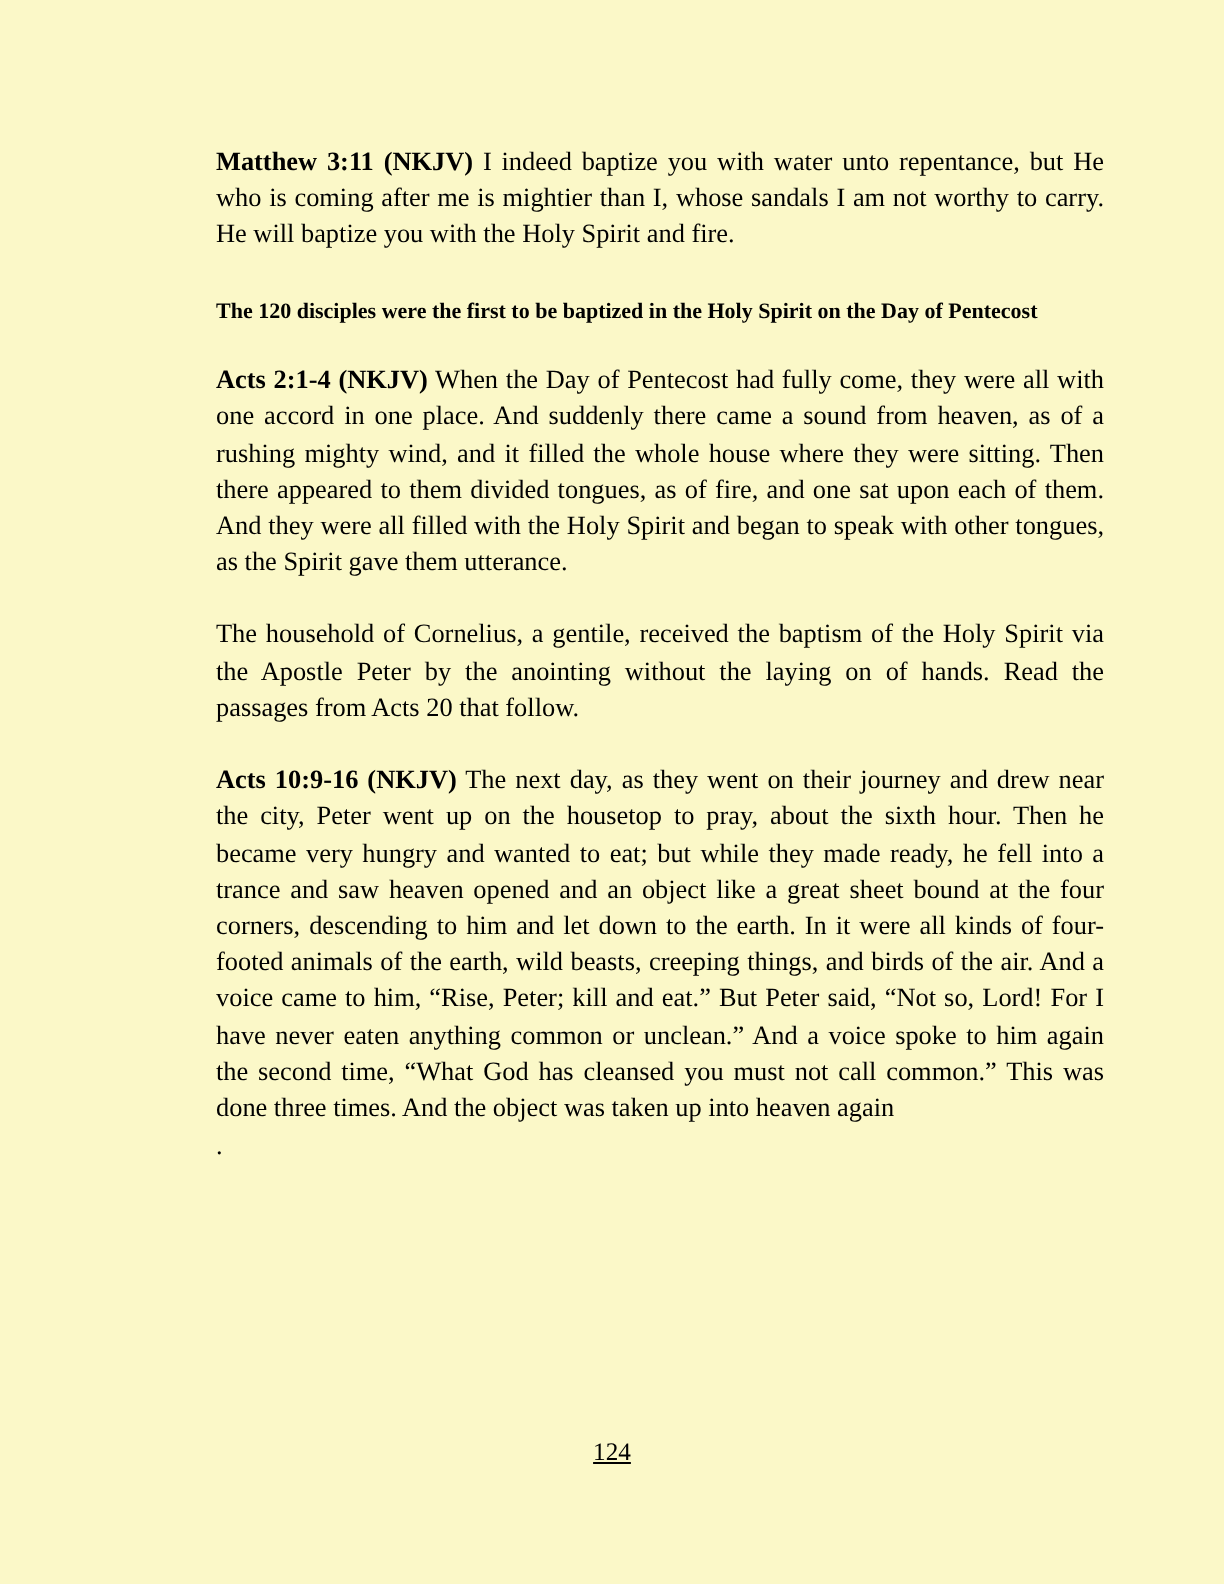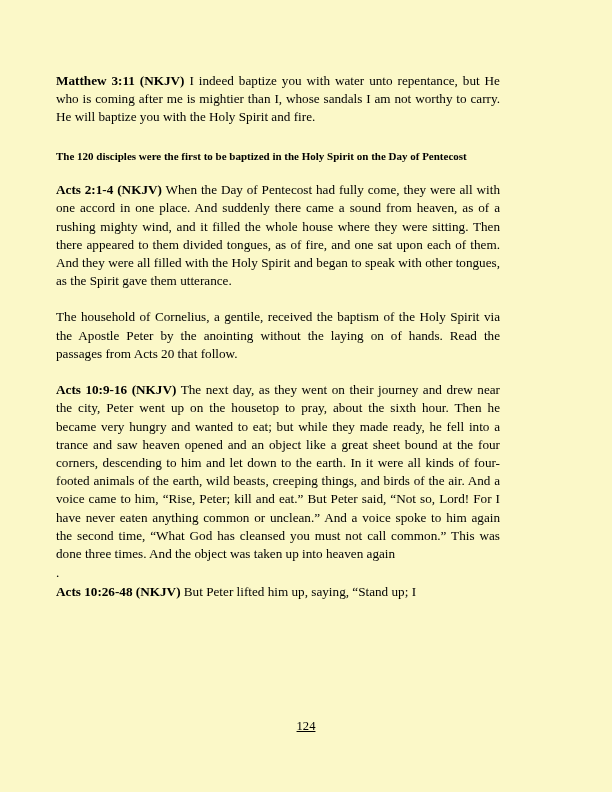--- a/index.html
+++ b/index.html
@@ -12,21 +12,21 @@
     background: #fbf8c8;
     font-family: "Liberation Serif", serif;
     color: #000;
     overflow: hidden;
   }
   .page {
     position: relative;
     width: 612px;
     height: 792px;
     box-sizing: border-box;
-    padding: 72px 84px 48px 56px;
+    padding: 72px 84px 48px 108px;
   }
   .content {
     width: 444px;
   }
   p.para {
     margin: 0 0 18px 0;
     font-size: 13.2px;
     line-height: 1.38;
     text-align: justify;
     text-justify: inter-word;
@@ -73,18 +73,17 @@
     <h2 class="heading">The 120 disciples were the first to be baptized in the Holy Spirit on the Day of Pentecost</h2>
 
     <p class="para"><span class="ref">Acts 2:1-4 (NKJV)</span><span> When the Day of Pentecost had fully come, they were all with one accord in one place. And suddenly there came a sound from heaven, as of a rushing mighty wind, and it filled the whole house where they were sitting. Then there appeared to them divided tongues, as of fire, and one sat upon each of them. And they were all filled with the Holy Spirit and began to speak with other tongues, as the Spirit gave them utterance.</span></p>
 
     <p class="para"><span class="ref"></span><span>The household of Cornelius, a gentile, received the baptism of the Holy Spirit via the Apostle Peter by the anointing without the laying on of hands. Read the passages from Acts 20 that follow.</span></p>
 
     <p class="para tight"><span class="ref">Acts 10:9-16 (NKJV)</span><span> The next day, as they went on their journey and drew near the city, Peter went up on the housetop to pray, about the sixth hour. Then he became very hungry and wanted to eat; but while they made ready, he fell into a trance and saw heaven opened and an object like a great sheet bound at the four corners, descending to him and let down to the earth. In it were all kinds of four-footed animals of the earth, wild beasts, creeping things, and birds of the air. And a voice came to him, “Rise, Peter; kill and eat.” But Peter said, “Not so, Lord! For I have never eaten anything common or unclean.” And a voice spoke to him again the second time, “What God has cleansed you must not call common.” This was done three times. And the object was taken up into heaven again</span></p>
 
     <p class="stray-dot">.</p>
 
-    <p class="para"><span class="ref">Acts 10:26-48 (NKJV)</span><span> But Peter lifted him up, saying, “Stand up; I</span></p>
 
   </div>
 
   <div class="page-number">124</div>
 </div>
 
 </body></html>

